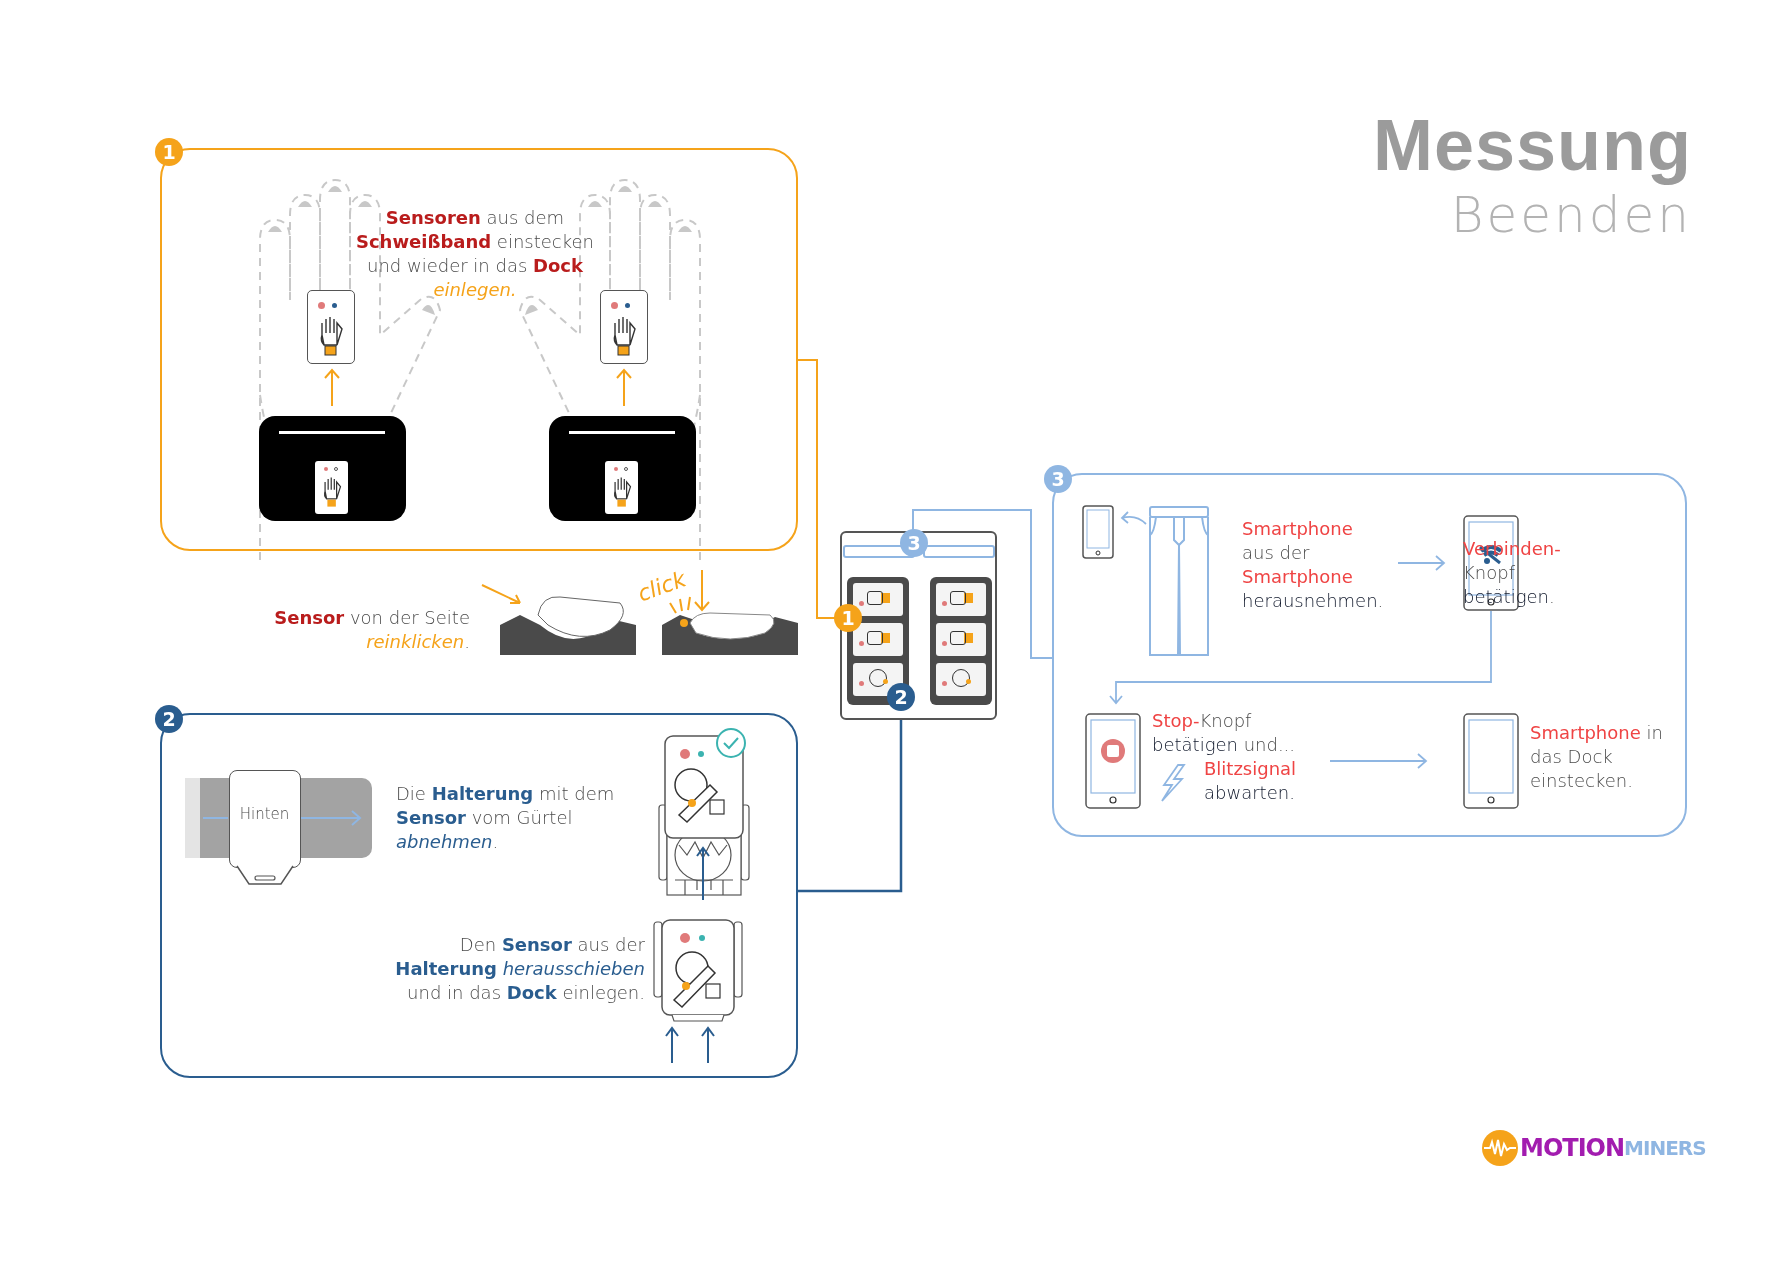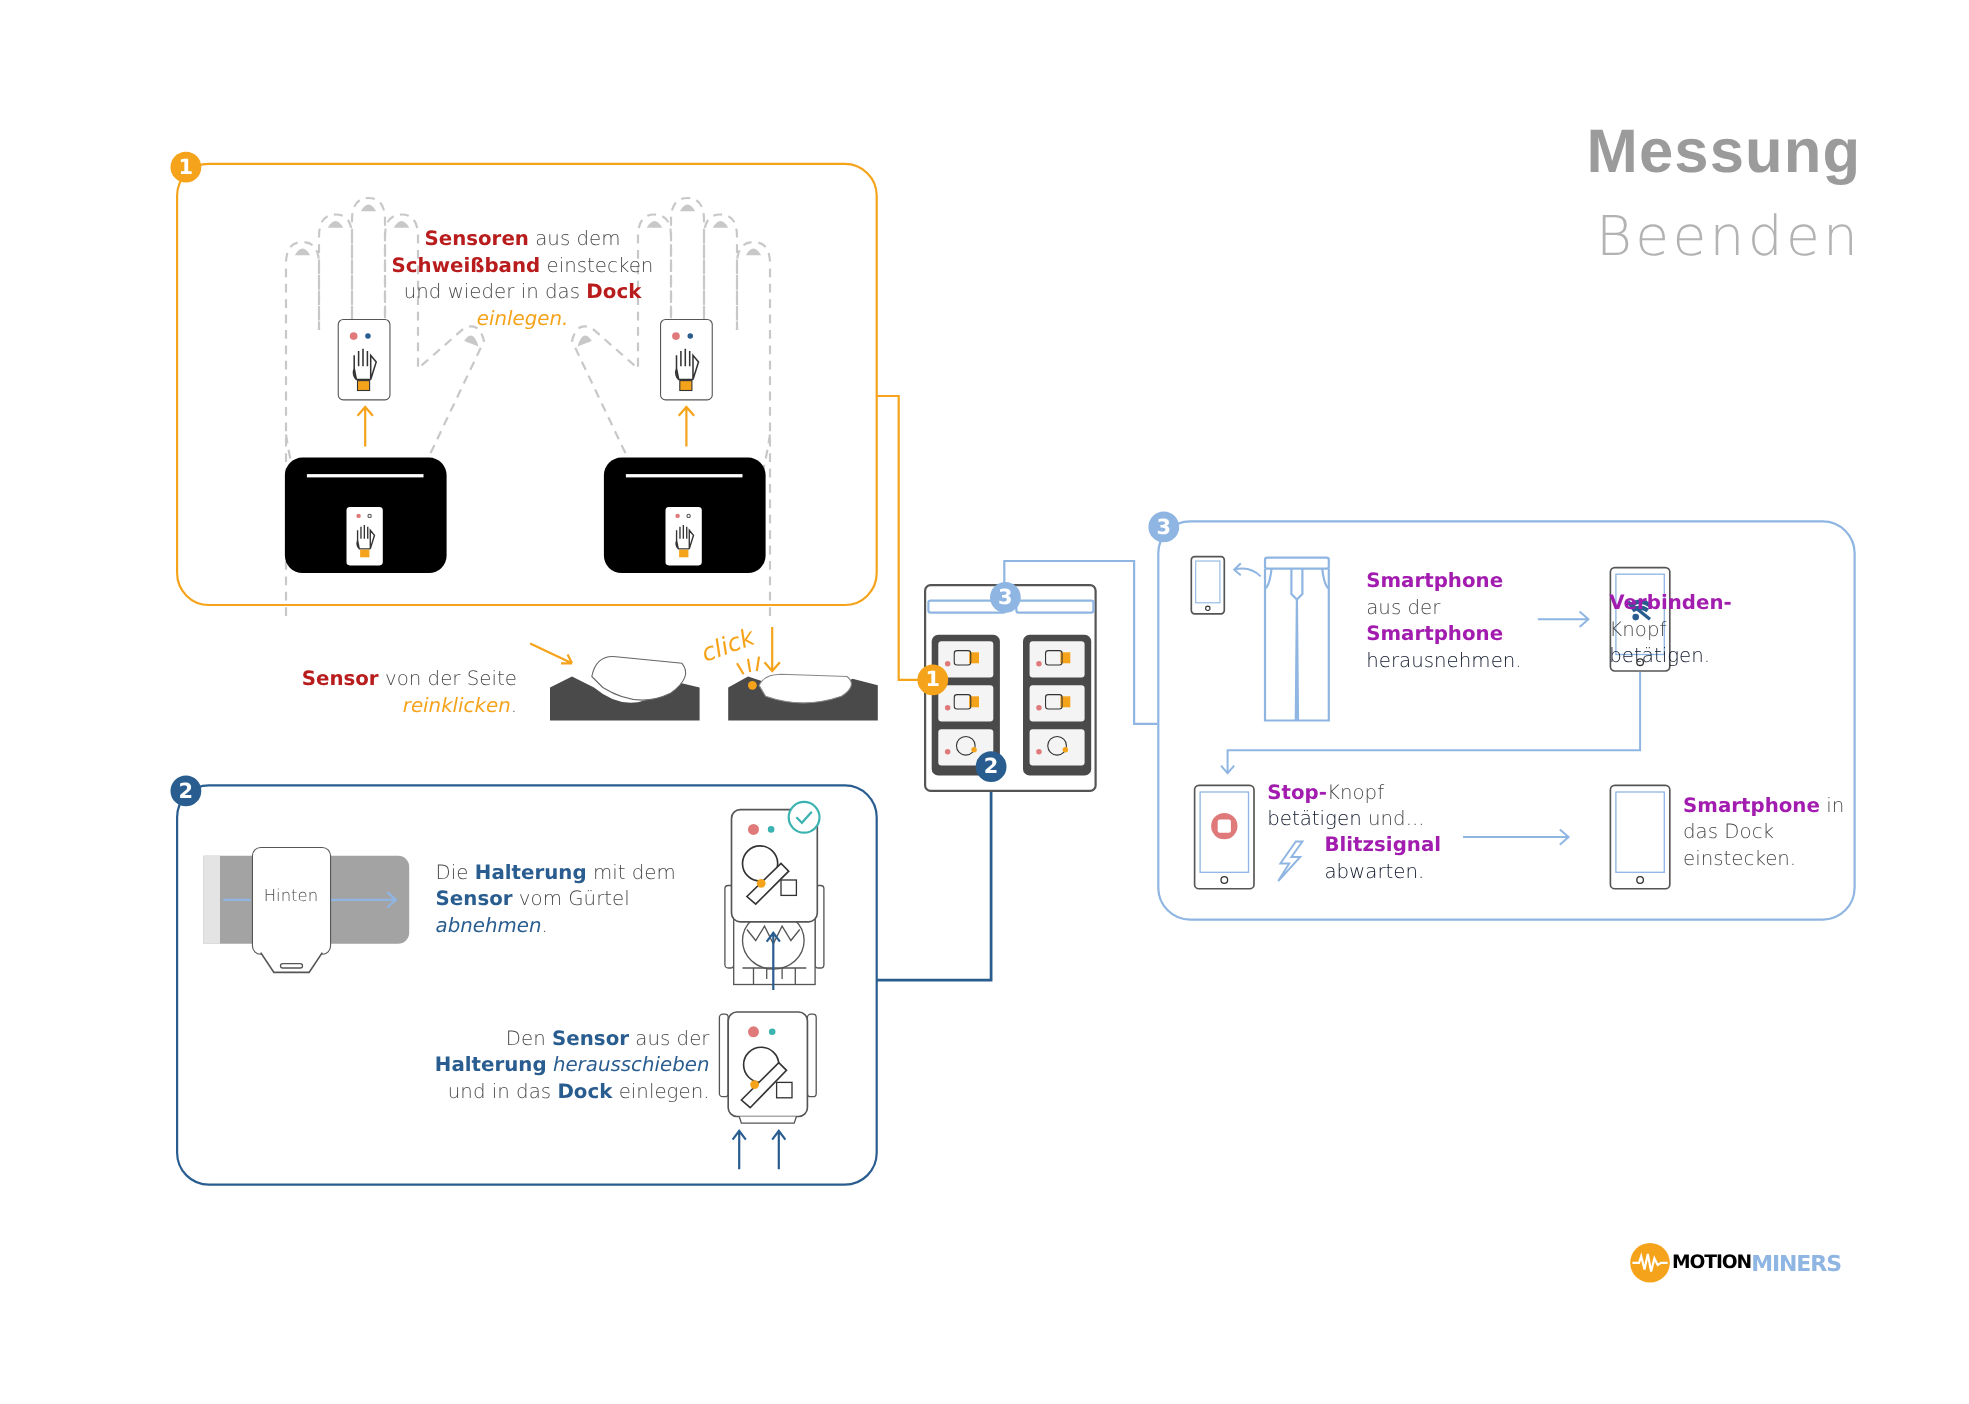--- a/index.html
+++ b/index.html
@@ -1,34 +1,34 @@
 <!DOCTYPE html>
 <html><head>
 <meta charset="utf-8">
 <style>
   html, body { margin:0; padding:0; background:#ffffff; }
   body { width:1790px; height:1276px; position:relative; overflow:hidden;
          font-family:"Liberation Sans", "DejaVu Sans", sans-serif; color:#444; }
   .abs { position:absolute; }
-  .title { right:98px; top:104px; font-size:56px; font-weight:bold; color:#9b9b9b; letter-spacing:1px; }
+  .title { right:98px; top:104px; font-size:72px; font-weight:bold; color:#9b9b9b; letter-spacing:1px; }
   .subtitle { right:98px; top:186px; font-size:50px; font-weight:300; color:#b3b3b3; letter-spacing:3px; font-family:"DejaVu Sans", sans-serif; font-weight:200; }
   .box { position:absolute; border-style:solid; border-width:2px; border-radius:30px; box-sizing:border-box; }
   .badge { position:absolute; width:28px; height:28px; border-radius:50%; color:#fff; font-weight:bold;
            font-size:19px; text-align:center; line-height:28px; font-family:"DejaVu Sans", sans-serif; }
   .txt { position:absolute; font-size:18px; line-height:24px; font-family:"DejaVu Sans", sans-serif; font-weight:300; color:#4a4a4a; }
   .b-or { color:#b91c1c; font-weight:bold; }
   .i-or { color:#f5a31a; font-style:italic; }
   .b-db { color:#2a5d8f; font-weight:bold; }
   .i-db { color:#2a5d8f; font-style:italic; }
-  .b-lb { color:#a21caf; font-weight:bold; }
+  .b-lb { color:#ef4444; font-weight:normal; }
   .i-lb { color:#0f172a; }
   svg { position:absolute; overflow:visible; }
   .logo { position:absolute; left:1482px; top:1128px; height:40px; display:flex; align-items:center; }
   .logo-circle { width:36px; height:36px; border-radius:50%; background:#f5a31a; position:relative; }
-  .logo-text-a { font-weight:bold; font-size:17px; color:#000000; margin-left:2px; font-family:"DejaVu Sans", sans-serif; letter-spacing:-1px; }
+  .logo-text-a { font-weight:bold; font-size:24px; color:#a21caf; margin-left:2px; font-family:"DejaVu Sans", sans-serif; letter-spacing:-1px; }
   .logo-text-b { font-weight:bold; font-size:20px; color:#8fb6e2; font-family:"DejaVu Sans", sans-serif; letter-spacing:-1px; }
 </style>
 </head>
 <body>
 
 <div class="abs title">Messung</div>
 <div class="abs subtitle">Beenden</div>
 
 <svg style="left:0;top:0;width:1790px;height:1276px;" viewBox="0 0 1790 1276">
 

